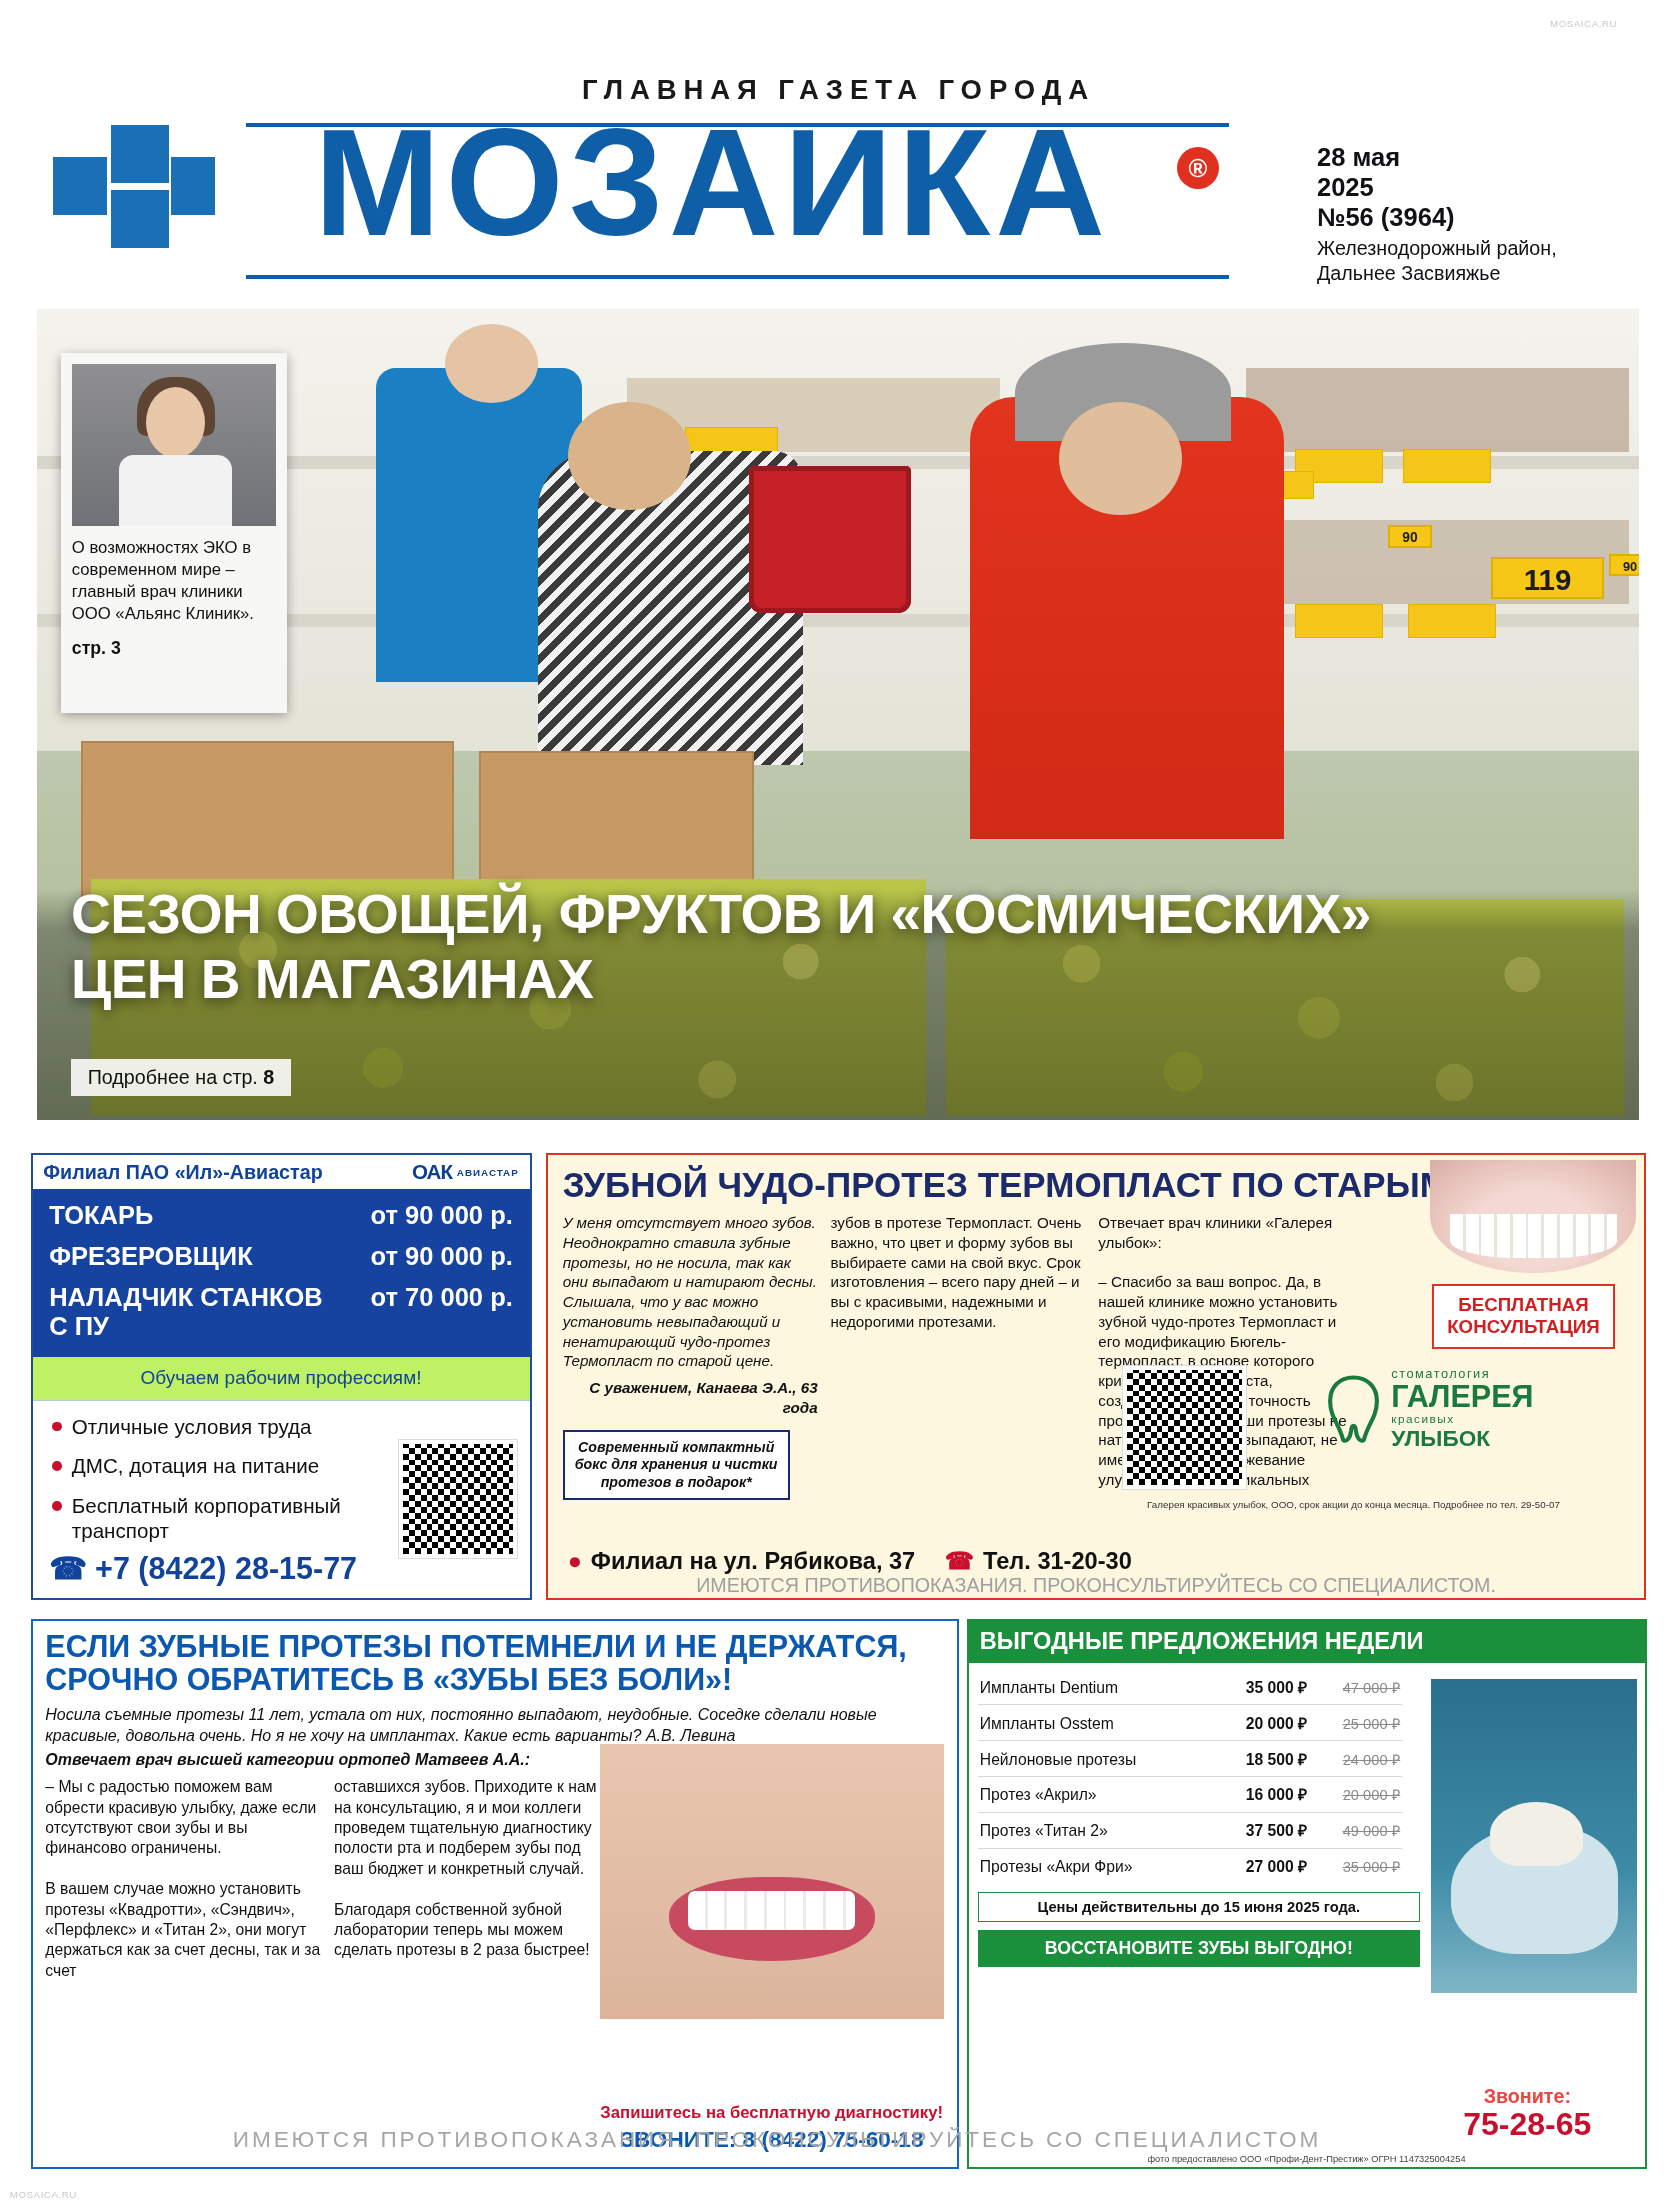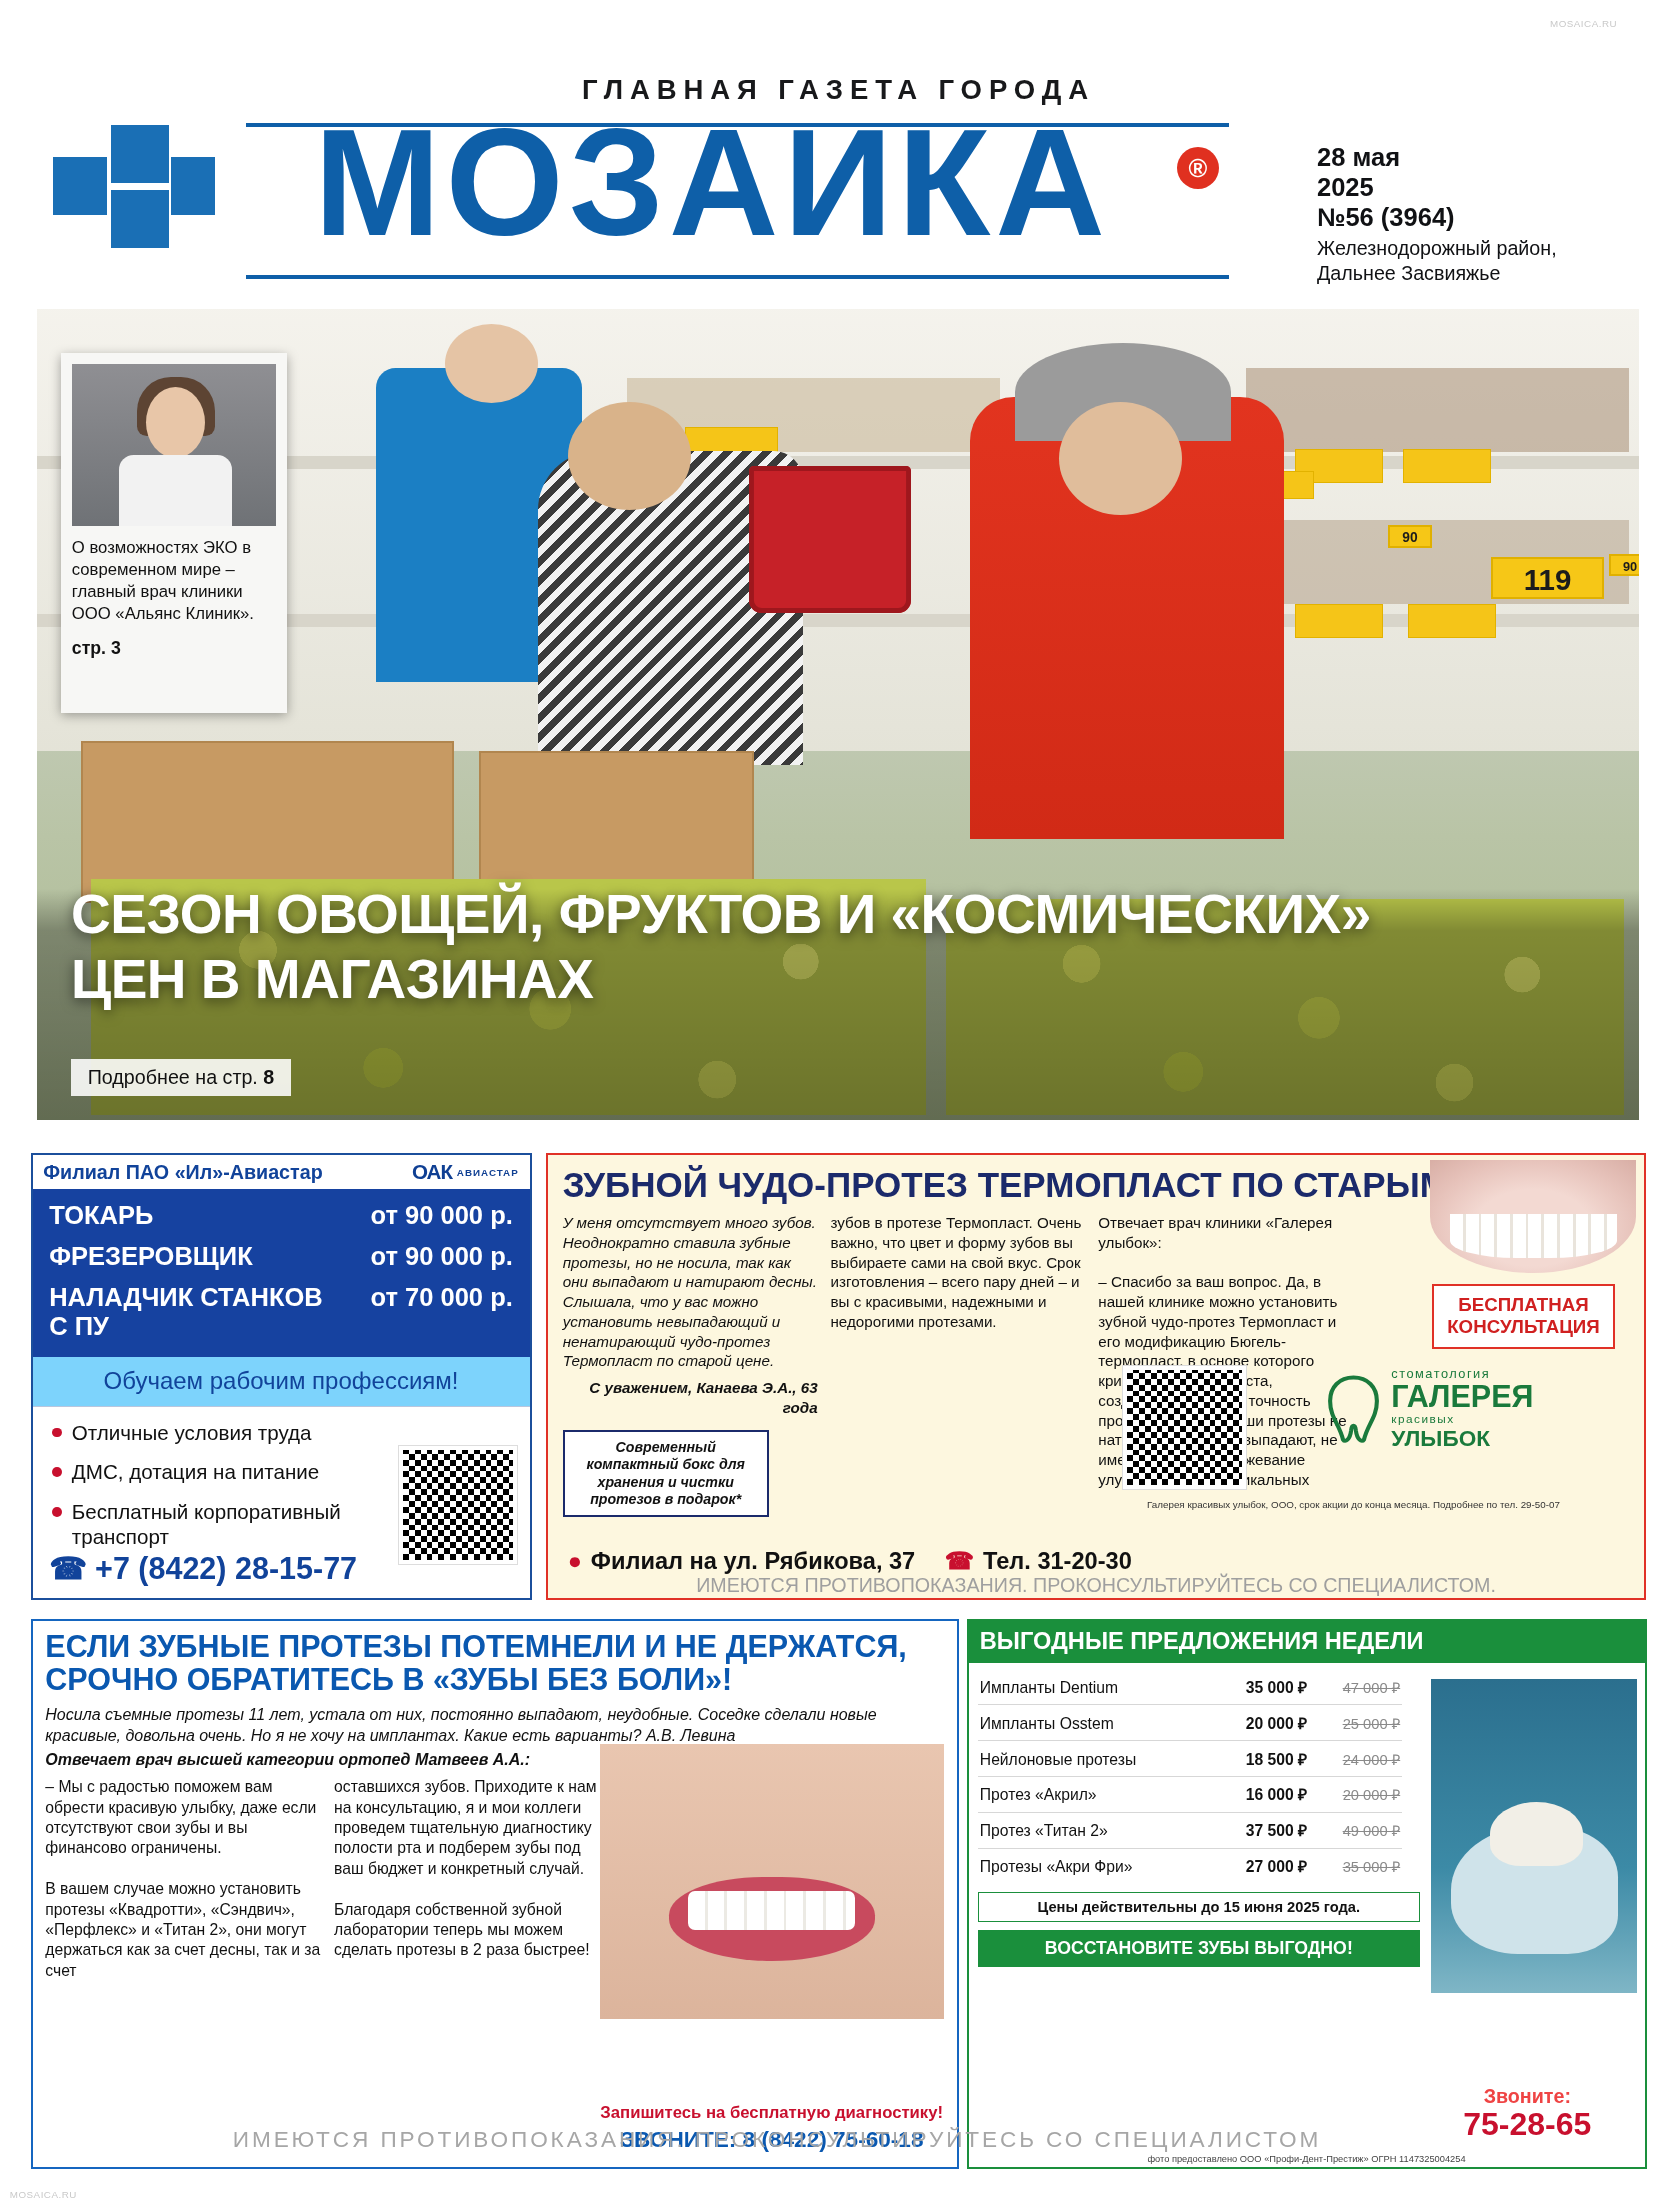--- a/index.html
+++ b/index.html
@@ -250,22 +250,22 @@
     padding: 11.8px 16.7px 13.8px 16.7px;
   }
   .av-row {
     display: flex; justify-content: space-between; align-items: flex-start;
     font-size: 25.5px; font-weight: bold; line-height: 1.12;
     margin-bottom: 12.8px;
   }
   .av-row .job { max-width: 295px; }
   .av-row .pay { white-space: nowrap; }
   .av-train {
-    background: #7dd3fc; color: #11439a;
-    font-size: 24px; font-weight: normal;
+    background: #bef264; color: #11439a;
+    font-size: 19px; font-weight: normal;
     text-align: center; padding: 9.8px 0 10.8px 0;
     border-bottom: 1.5px solid #b9c6de;
   }
   .av-bullets { padding: 12.8px 16.7px 0 16.7px; position: relative; }
   .av-bullet {
     font-size: 20.6px; color: #111; margin-bottom: 14.7px; line-height: 1.22;
     padding-left: 22.6px; position: relative; max-width: 314px;
   }
   .av-bullet::before {
     content: ""; position: absolute; left: 2.9px; top: 7.9px;
@@ -304,21 +304,21 @@
   .termo-col.plain { width: 255px; }
   .termo-col.plain2 { width: 255px; }
   .termo-sign { font-style: italic; font-weight: bold; text-align: right; margin-top: 6.9px; }
   .termo-gift {
     margin: 12.8px 0 0 0;
     border: 2px solid #1b2a6b;
     background: #fff;
     padding: 6.9px 5.9px;
     font-size: 14.2px; font-weight: bold; color: #111;
     text-align: center; line-height: 1.22;
-    width: 206px;
+    width: 227px;
   }
   .termo-free {
     position: absolute; right: 29.5px; top: 129px;
     border: 2.5px solid #e03126;
     background: #fff;
     color: #d02020;
     font-size: 18.7px; font-weight: bold;
     text-align: center; padding: 7.9px 12.8px;
     line-height: 1.2;
   }

